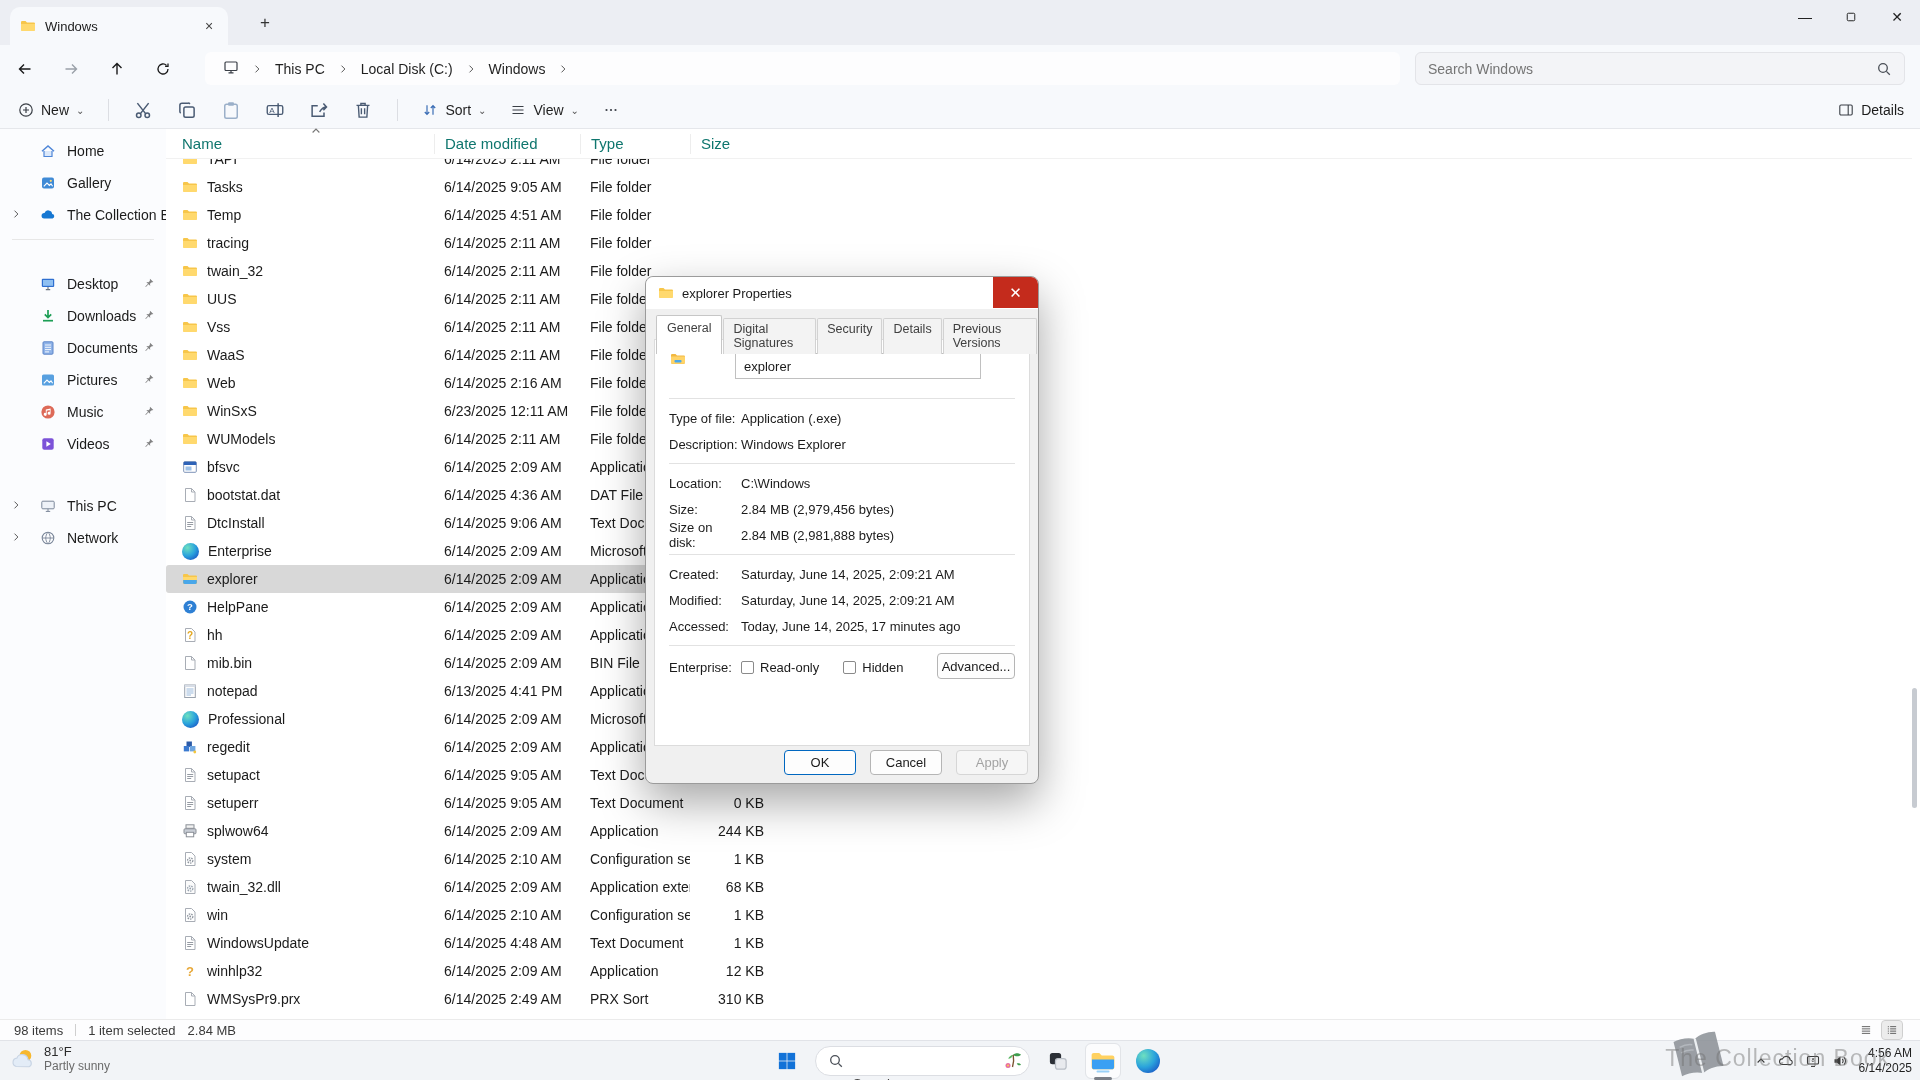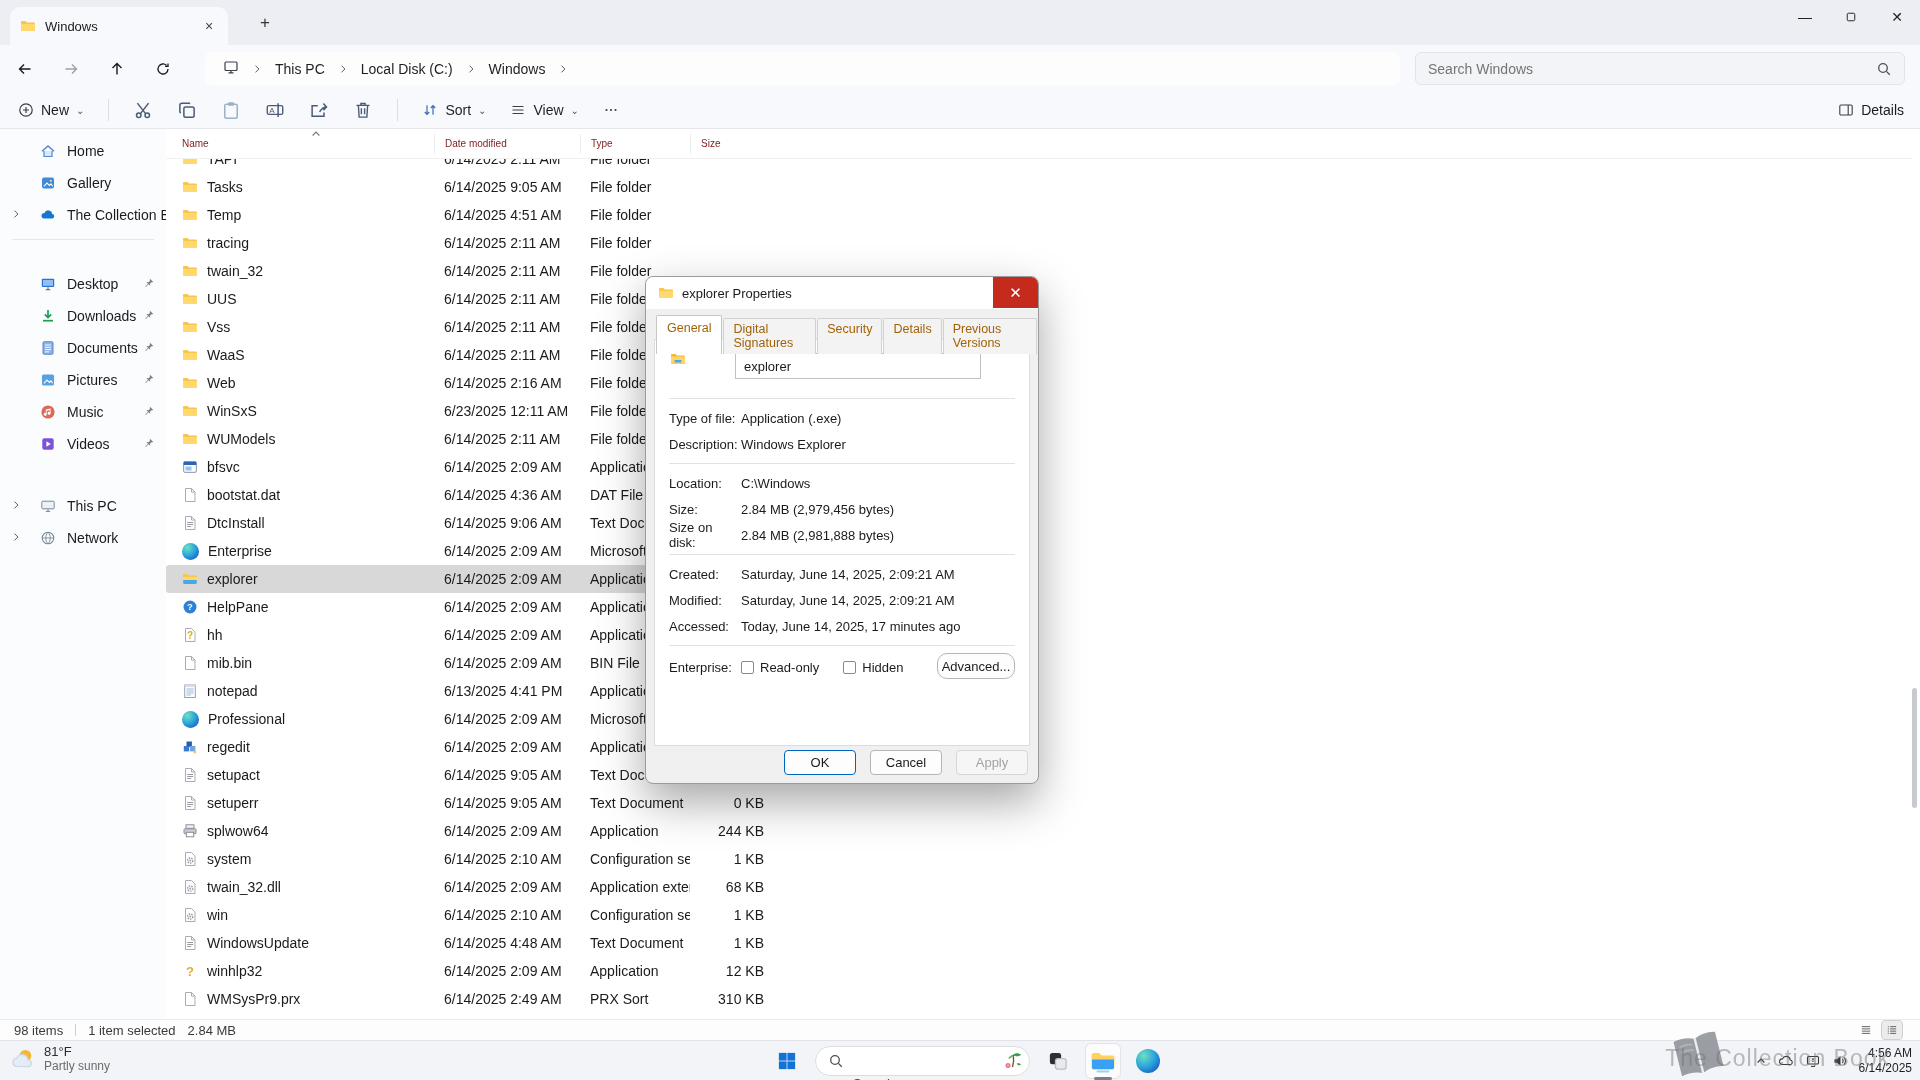--- a/index.html
+++ b/index.html
@@ -42,21 +42,21 @@
   .sidebar { position:absolute; left:0; top:129px; width:166px; bottom:61px; background:#fbfcfe; font-size:14px; }
   .side-item { position:relative; height:32px; display:flex; align-items:center; gap:11px; padding-left:40px;
                white-space:nowrap; overflow:hidden; }
   .side-item .expander { position:absolute; left:10px; top:9px; width:12px; height:12px; color:#555; }
   .side-item .pin { position:absolute; right:10px; top:9px; width:13px; height:13px; opacity:.75; }
   .side-divider { height:1px; background:#e7e7e7; margin:8px 12px; }
   .sgap20 { height:20px; } .sgap30 { height:30px; } .sgap6 { height:6px; }
 
   
   .listheader { position:absolute; left:166px; top:129px; right:8px; height:30px; background:#fff; z-index:3;
-                display:flex; align-items:center; padding-left:16px; font-size:10px; color:#7f1d1d;
+                display:flex; align-items:center; padding-left:16px; font-size:15px; color:#0f766e;
                 border-bottom:1px solid #f1f1f1; }
   .lh-name { width:252px; position:relative; }
   .lh-caret { position:absolute; left:128px; top:-10px; color:#777; }
   .lh-caret svg { width:10px; height:10px; }
   .lh-col { border-left:1px solid #ededed; padding-left:10px; height:20px; display:flex; align-items:center; }
   .lh-date { width:146px; } .lh-type { width:110px; } .lh-size { width:80px; justify-content:flex-start; }
   .rows { position:absolute; left:166px; top:145px; width:612px; z-index:1; }
   .row { height:28px; display:flex; align-items:center; padding-left:16px; font-size:14px; border-radius:3px; }
   .row.sel { background:#d8d8d8; }
   .c-name { width:252px; display:flex; align-items:center; gap:9px; overflow:hidden; white-space:nowrap; }
@@ -77,38 +77,38 @@
   
   .dialog { position:absolute; left:645px; top:276px; width:394px; height:508px; background:#f0f0f0;
             border:1px solid #9b9b9b; border-radius:8px; box-shadow:0 18px 45px rgba(0,0,0,.35); z-index:40;
             font-size:13px; }
   .dlg-title { height:32px; display:flex; align-items:center; gap:8px; padding-left:12px; background:#fff;
                border-radius:8px 8px 0 0; font-size:13px; }
   .dlg-close { position:absolute; right:0; top:0; width:45px; height:31px; background:#c42b1c; color:#fff;
                border-radius:0 7px 0 0; display:flex; align-items:center; justify-content:center; font-size:15px; }
   .dlg-tabs { position:absolute; left:10px; top:41px; display:flex; z-index:2; }
   .dlg-tab { padding:3px 9px 4px; font-size:12.5px; border:1px solid #d2d2d2; border-bottom:none; background:#f3f3f3;
-             border-radius:2px 2px 0 0; margin-right:1px; color:#a16207; }
+             border-radius:2px 2px 0 0; margin-right:1px; color:#404040; }
   .dlg-tab.active { background:#fff; padding:5px 10px 6px; margin-top:-3px; border-color:#c6c6c6; }
   .dlg-page { position:absolute; left:8px; right:8px; top:62px; height:407px; background:#fff;
               border:1px solid #dcdcdc; }
   .dlg-namerow { position:relative; height:52px; }
   .dlg-bigfolder { position:absolute; left:15px; top:11px; }
   .dlg-bigfolder svg { width:37px; height:34px; display:block; }
   .dlg-namebox { position:absolute; left:80px; top:13px; width:246px; height:26px; border:1px solid #c0c0c0;
                  background:#fff; font-size:13px; padding:0 8px; font-family:inherit; color:#1a1a1a; outline:none; }
   .dlg-sep { height:1px; background:#e2e2e2; margin:6px 14px; }
   .dlg-row { display:flex; align-items:center; height:26px; padding:0 14px; }
   .dlg-label { width:72px; flex-shrink:0; }
   .dlg-value { white-space:nowrap; }
   .dlg-attr { display:flex; align-items:center; height:30px; padding:0 14px; position:relative; }
   .chk { display:flex; align-items:center; gap:6px; margin-right:24px; }
   .chk-box { width:13px; height:13px; border:1px solid #8a8a8a; border-radius:2px; background:#fff; }
   .adv-btn { position:absolute; right:14px; top:1px; width:78px; height:26px; border:1px solid #b5b5b5;
-             border-radius:10px; background:#fdfdfd; display:flex; align-items:center; justify-content:center; }
+             border-radius:4px; background:#fdfdfd; display:flex; align-items:center; justify-content:center; }
   .dlg-footer { position:absolute; right:10px; bottom:8px; display:flex; gap:14px; }
   .dlg-btn { width:72px; height:25px; border:1px solid #b5b5b5; border-radius:4px; background:#fdfdfd;
              display:flex; align-items:center; justify-content:center; font-size:13px; }
   .dlg-btn.ok { border:1.5px solid #0067c0; }
   .dlg-btn.apply { color:#a3a3a3; background:#f6f6f6; border-color:#d6d6d6; }
 
   
   .taskbar { position:absolute; left:0; right:0; bottom:0; height:40px; background:#f2f4f7; border-top:1px solid #e1e3e8; }
   .weather { position:absolute; left:10px; top:3px; display:flex; align-items:center; gap:8px; }
   .weather .t { font-size:13px; color:#2b2b2b; }

